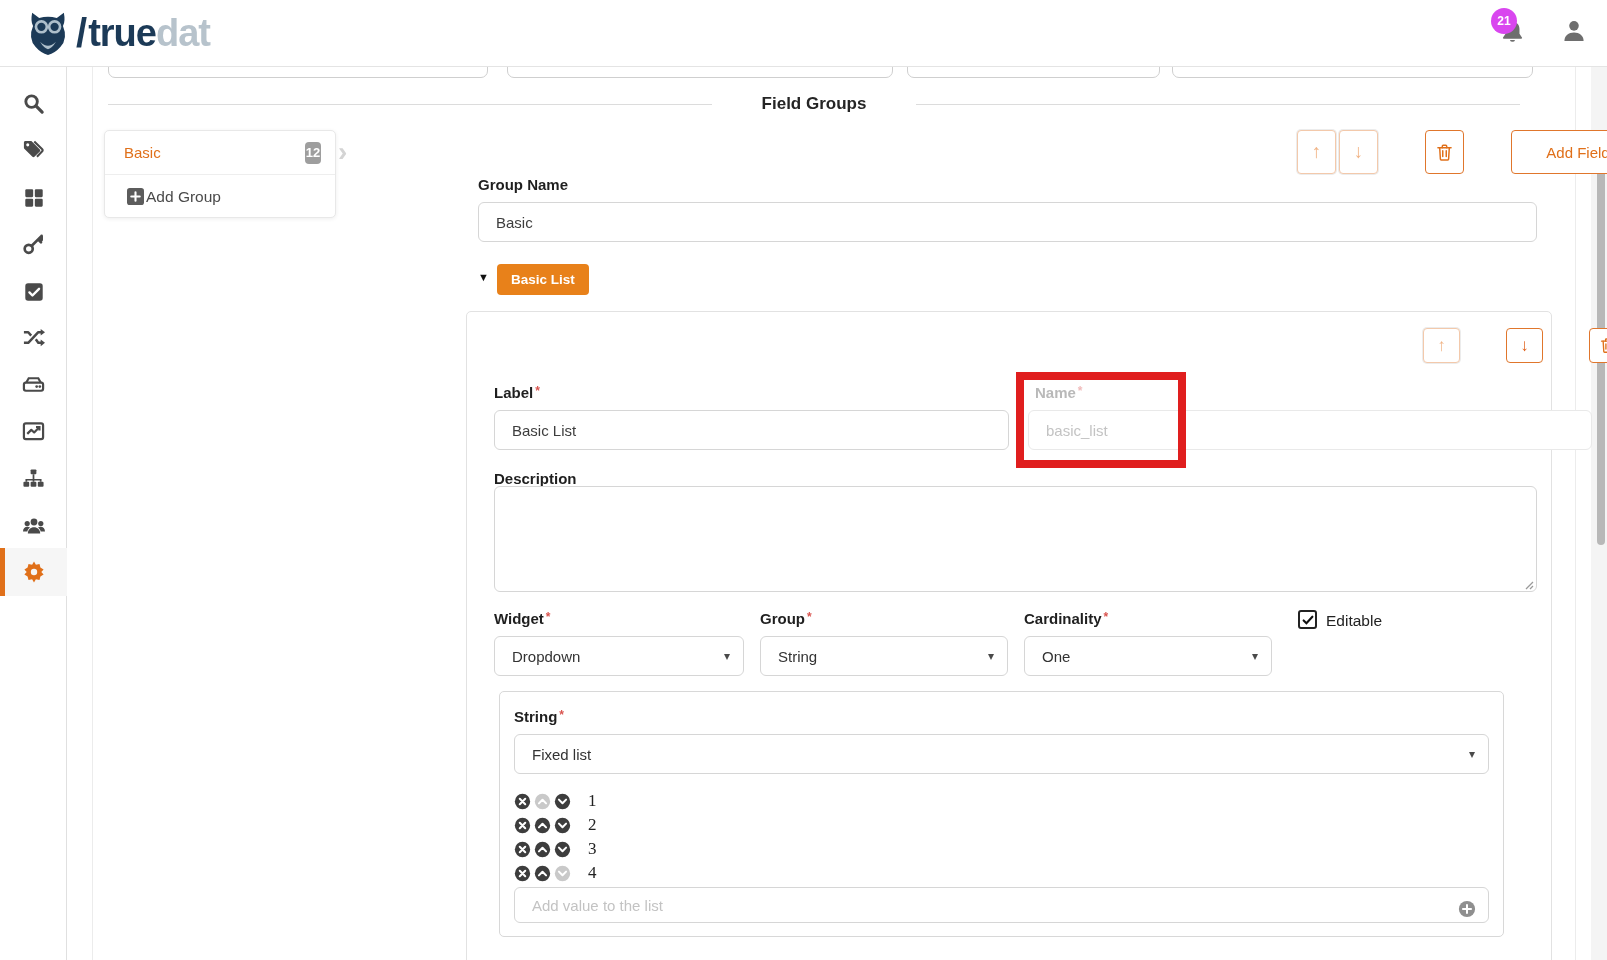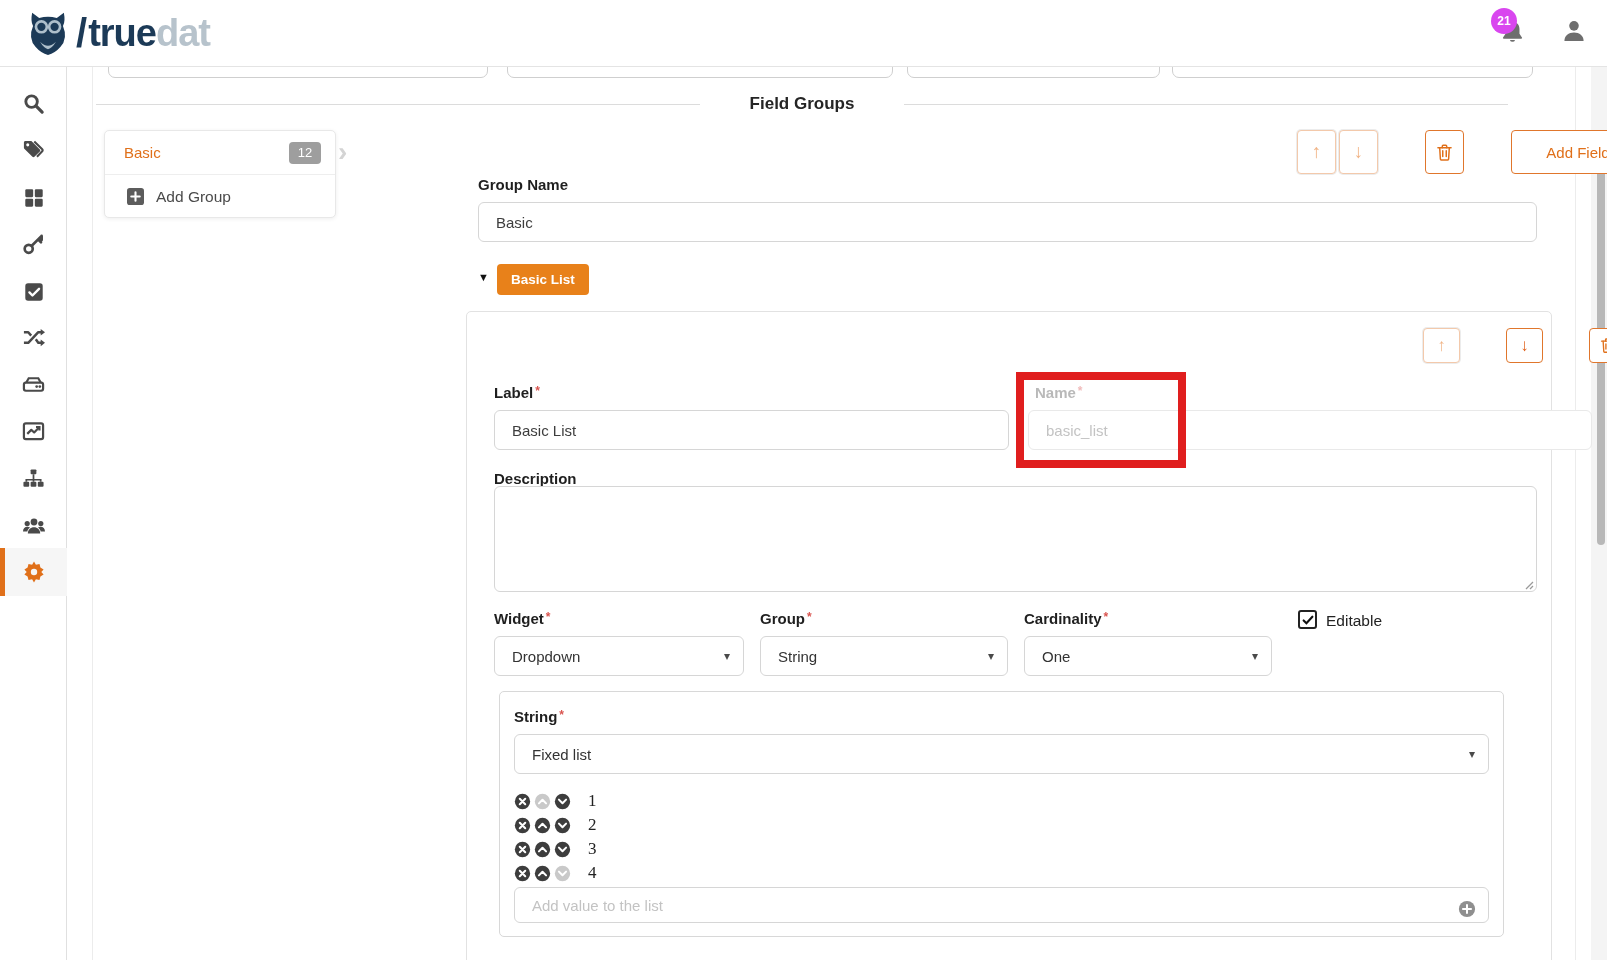--- a/index.html
+++ b/index.html
@@ -34,34 +34,34 @@
   .vline { position:absolute; top:67px; width:1px; height:893px; background:#ececec; }
   .scroll-track { position:absolute; left:1591px; top:67px; width:16px; height:893px; background:#f4f4f4; }
   .scroll-thumb { position:absolute; left:1597px; top:168px; width:8px; height:377px;
     background:#b8b8b8; border-radius:4px; cursor:pointer; }
 
   
   .cutbox { position:absolute; top:40px; height:38px; border:1px solid #cfcfcf; border-radius:7px;
     background:#fff; z-index:10; }
 
   
-  .section-div { position:absolute; left:96px; top:94px; width:1412px; height:20px;
+  .section-div { position:absolute; left:108px; top:94px; width:1412px; height:20px;
     display:flex; align-items:center;gap:28px; }
   .section-div .line { flex:1; height:1px; background:#dcdcdc; }
   .section-title { padding:0 22px; font-size:17px; font-weight:bold; color:#252525; }
 
   
   .gcard { position:absolute; left:104px; top:130px; width:232px; height:88px; background:#fff;
     border:1px solid #e8e8e8; border-radius:5px; box-shadow:0 1px 4px rgba(0,0,0,.07); }
   .grow1 { height:44px; display:flex; align-items:center; padding:0 14px 0 19px;
     border-bottom:1px solid #eee; cursor:pointer; }
   .gname { color:#E0701A; font-size:15px; flex:1; }
-  .gcount { background:#9e9e9e; color:#fff; font-size:13px; font-weight:normal; border-radius:4px;
-    width:32px; height:22px; display:flex; align-items:center; justify-content:center; }
-  .grow2 { height:43px; display:flex; align-items:center; padding-left:22px; gap:12px;
+  .gcount { background:#9e9e9e; color:#fff; font-size:13px; font-weight:bold; border-radius:4px;
+    width:16px; height:22px; display:flex; align-items:center; justify-content:center; }
+  .grow2 { height:43px; display:flex; align-items:center; padding-left:22px; gap:2px;
     color:#4a4a4a; font-size:15.5px; cursor:pointer; }
   .gchev { position:absolute; left:338px; top:136px; font-size:28px; color:#d4d4d4;
     font-weight:bold; cursor:pointer; }
 
   
   .toolbar { position:absolute; left:1297px; top:130px; height:44px; display:flex; gap:3px; }
   .btn { border:1px solid; border-radius:4px; background:#fff; display:flex; align-items:center;
     justify-content:center; cursor:pointer; }
   .btn.light { border-color:#F3C9AB; color:#F1B486; box-shadow:0 0 0 1px #ececec; }
   .btn.strong { border-color:#E0762C; color:#E0701A;margin-left:44px; }

